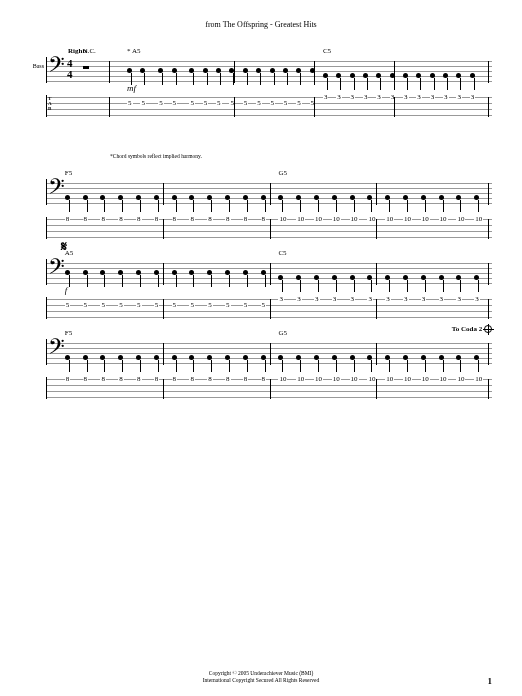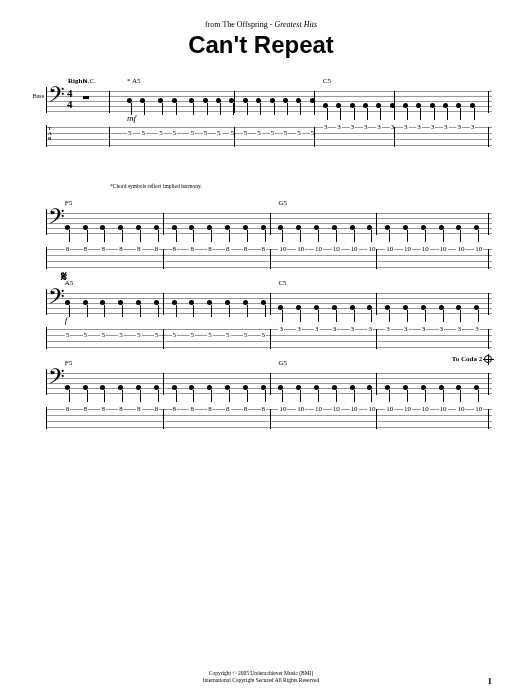--- a/index.html
+++ b/index.html
@@ -1,19 +1,19 @@
 <!DOCTYPE html>
 <html><head>
 <meta charset="utf-8">
 <style>
   * { margin: 0; padding: 0; box-sizing: border-box; }
   body { background: #fff; font-family: Georgia, 'Times New Roman', serif; width: 522px; height: 696px; position: relative; padding: 20px 30px; color: #000; }
   .header { text-align: center; margin-bottom: 18px; }
   .from-line { font-size: 8px; }
-  .from-line .album { font-style: italic; }
+  .from-line .album { }
   .title { font-size: 24px; font-weight: bold; font-family: Arial, sans-serif; margin: 2px 0; }
   .credits { font-size: 7px; }
   .tempo-block { font-size: 7px; font-weight: bold; margin-bottom: 2px; margin-left: 38px; }
   .tempo-block .line2 { font-weight: normal; }
   
   .system { margin-bottom: 20px; position: relative; }
   .staff-area { display: flex; align-items: flex-start; }
   .inst-label { font-size: 6px; width: 16px; text-align: right; padding-right: 2px; padding-top: 6px; }
   .staves { flex: 1; }
   
@@ -58,21 +58,20 @@
   
   .rest { position: absolute; width: 6px; height: 3px; background: #000; top: 9px; }
 </style>
 </head>
 <body>
 
 <div class="header">
   <div class="from-line">
     <span>from The Offspring - </span><span class="album">Greatest Hits</span>
   </div>
-  <div class="title">Can't Repeat</div>
 </div>
 
 <div class="tempo-block">
   <div>Rights</div>
 </div>
 
 <div id="systems-container">
     <div class="system">
       <div class="staff-area">
         <div class="inst-label">Bass</div>

